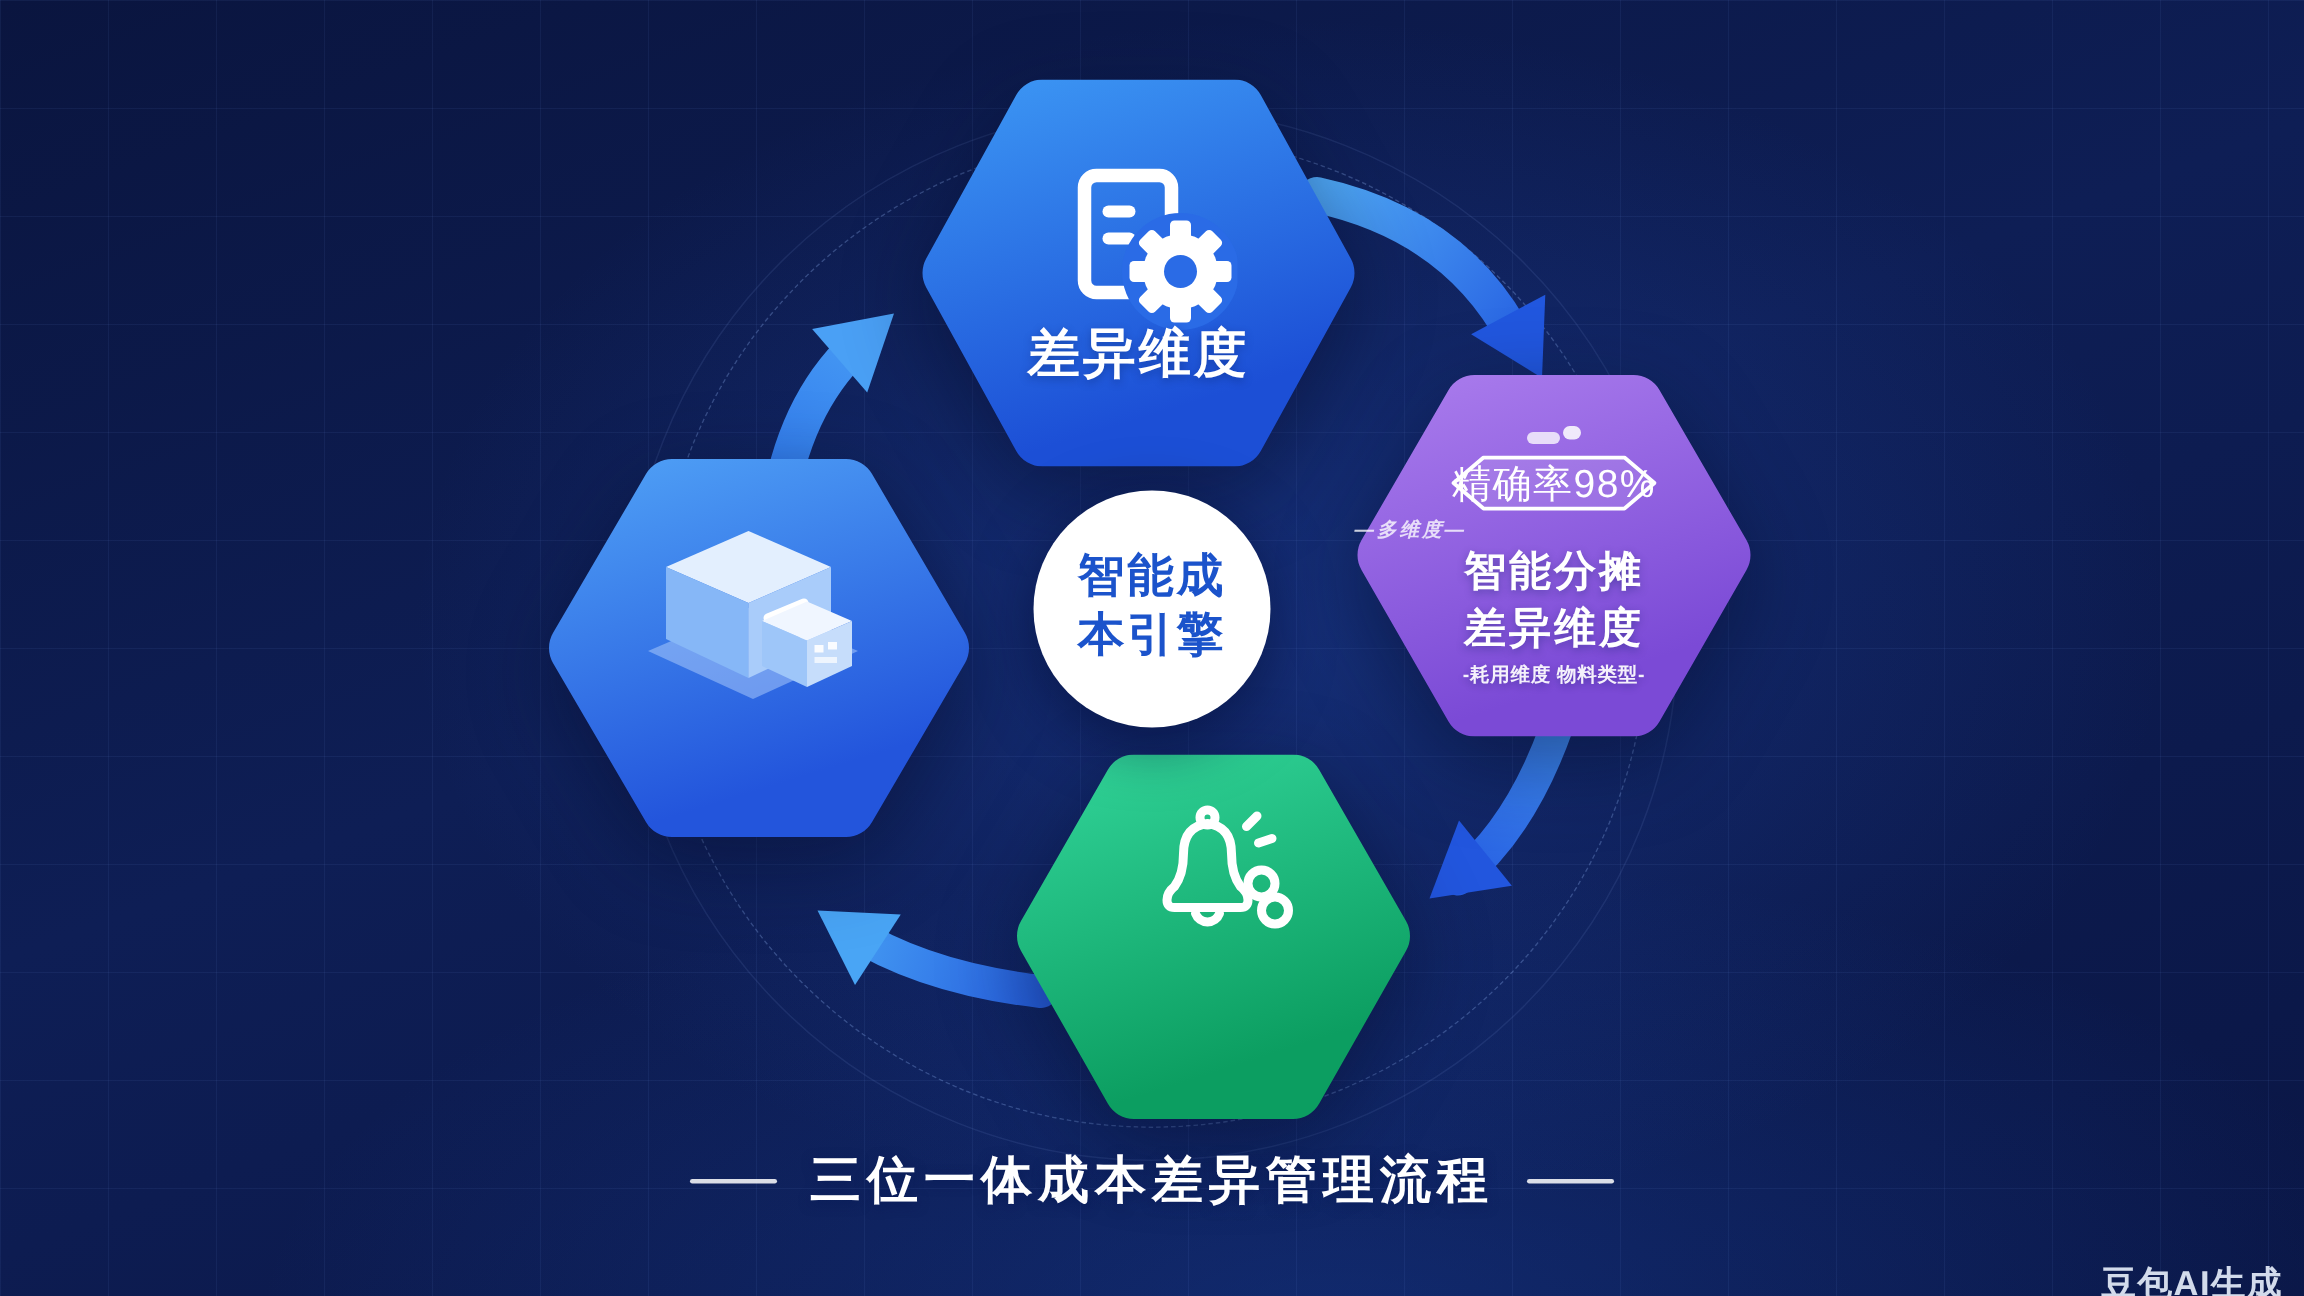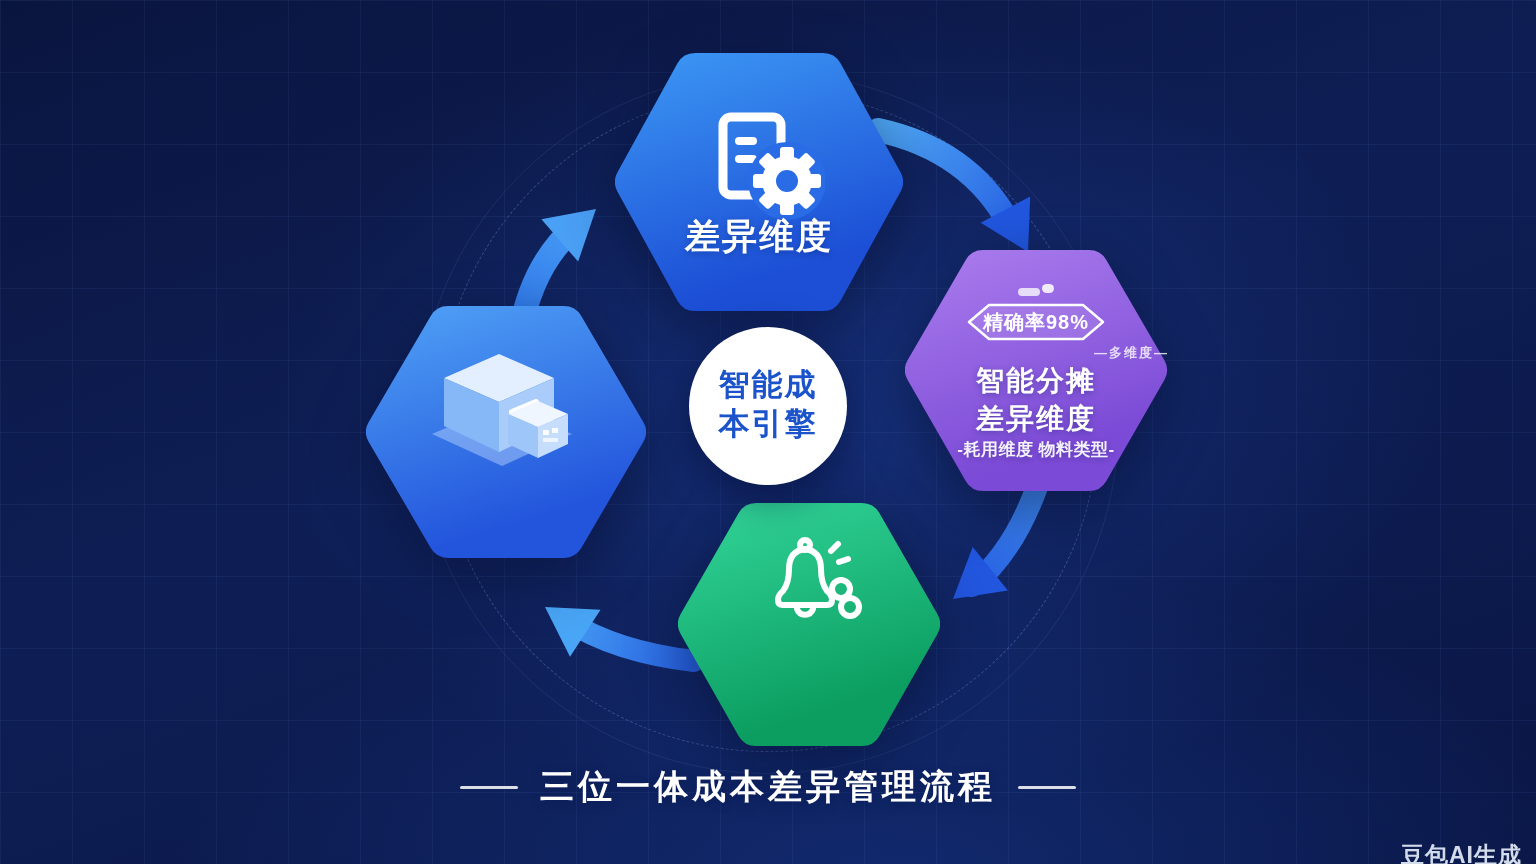--- a/index.html
+++ b/index.html
@@ -31,29 +31,29 @@
   .hex svg.shape{position:absolute;left:0;top:0;}
   .hex .content{position:absolute;inset:0;}
   .hex-label{
     position:absolute;width:100%;text-align:center;color:#fff;font-weight:bold;
     text-shadow:0 2px 6px rgba(0,25,90,0.35);
   }
   .lbl-35{font-size:35px;line-height:40px;letter-spacing:2px;}
   .lbl-32{font-size:28px;line-height:37px;letter-spacing:2px;}
   .lbl-31{font-size:31px;line-height:36px;letter-spacing:2px;}
   .lbl-sub{font-size:19px;line-height:22px;font-weight:bold;letter-spacing:0.5px;}
-  .lbl-foot{font-size:17px;line-height:20px;font-weight:bold;opacity:0.92;letter-spacing:0.5px;}
+  .lbl-foot{font-size:13px;line-height:20px;font-weight:bold;opacity:0.92;letter-spacing:0.5px;}
   .badge-wrap{position:absolute;left:58px;top:51px;width:150px;height:42px;}
   .badge-wrap .badge-text{
     position:absolute;inset:0;display:flex;align-items:center;justify-content:center;
-    color:#fff;font-weight:bold;font-size:20px;letter-spacing:1px;
+    color:#fff;font-weight:normal;font-size:26px;letter-spacing:1px;
   }
   .badge-sub{
-    position:absolute;top:94px;width:100%;text-align:right;color:rgba(255,255,255,0.78);
-    font-size:13px;font-weight:bold;letter-spacing:2px;
+    position:absolute;top:94px;width:100%;text-align:left;color:rgba(255,255,255,0.78);
+    font-size:13px;font-weight:bold;letter-spacing:2px;font-style:italic;
   }
   .left-text{
     position:absolute;left:62px;top:168px;color:#fff;font-weight:bold;
     font-size:21px;line-height:28px;letter-spacing:1px;text-shadow:0 2px 5px rgba(0,25,90,0.4);
   }
   .center-circle{
     position:absolute;left:689px;top:327px;width:158px;height:158px;border-radius:50%;
     background:#fff;z-index:4;display:flex;flex-direction:column;align-items:center;justify-content:center;
     box-shadow:0 10px 40px rgba(2,10,45,0.55);
     font-family:Liberation Mono, monospace;

